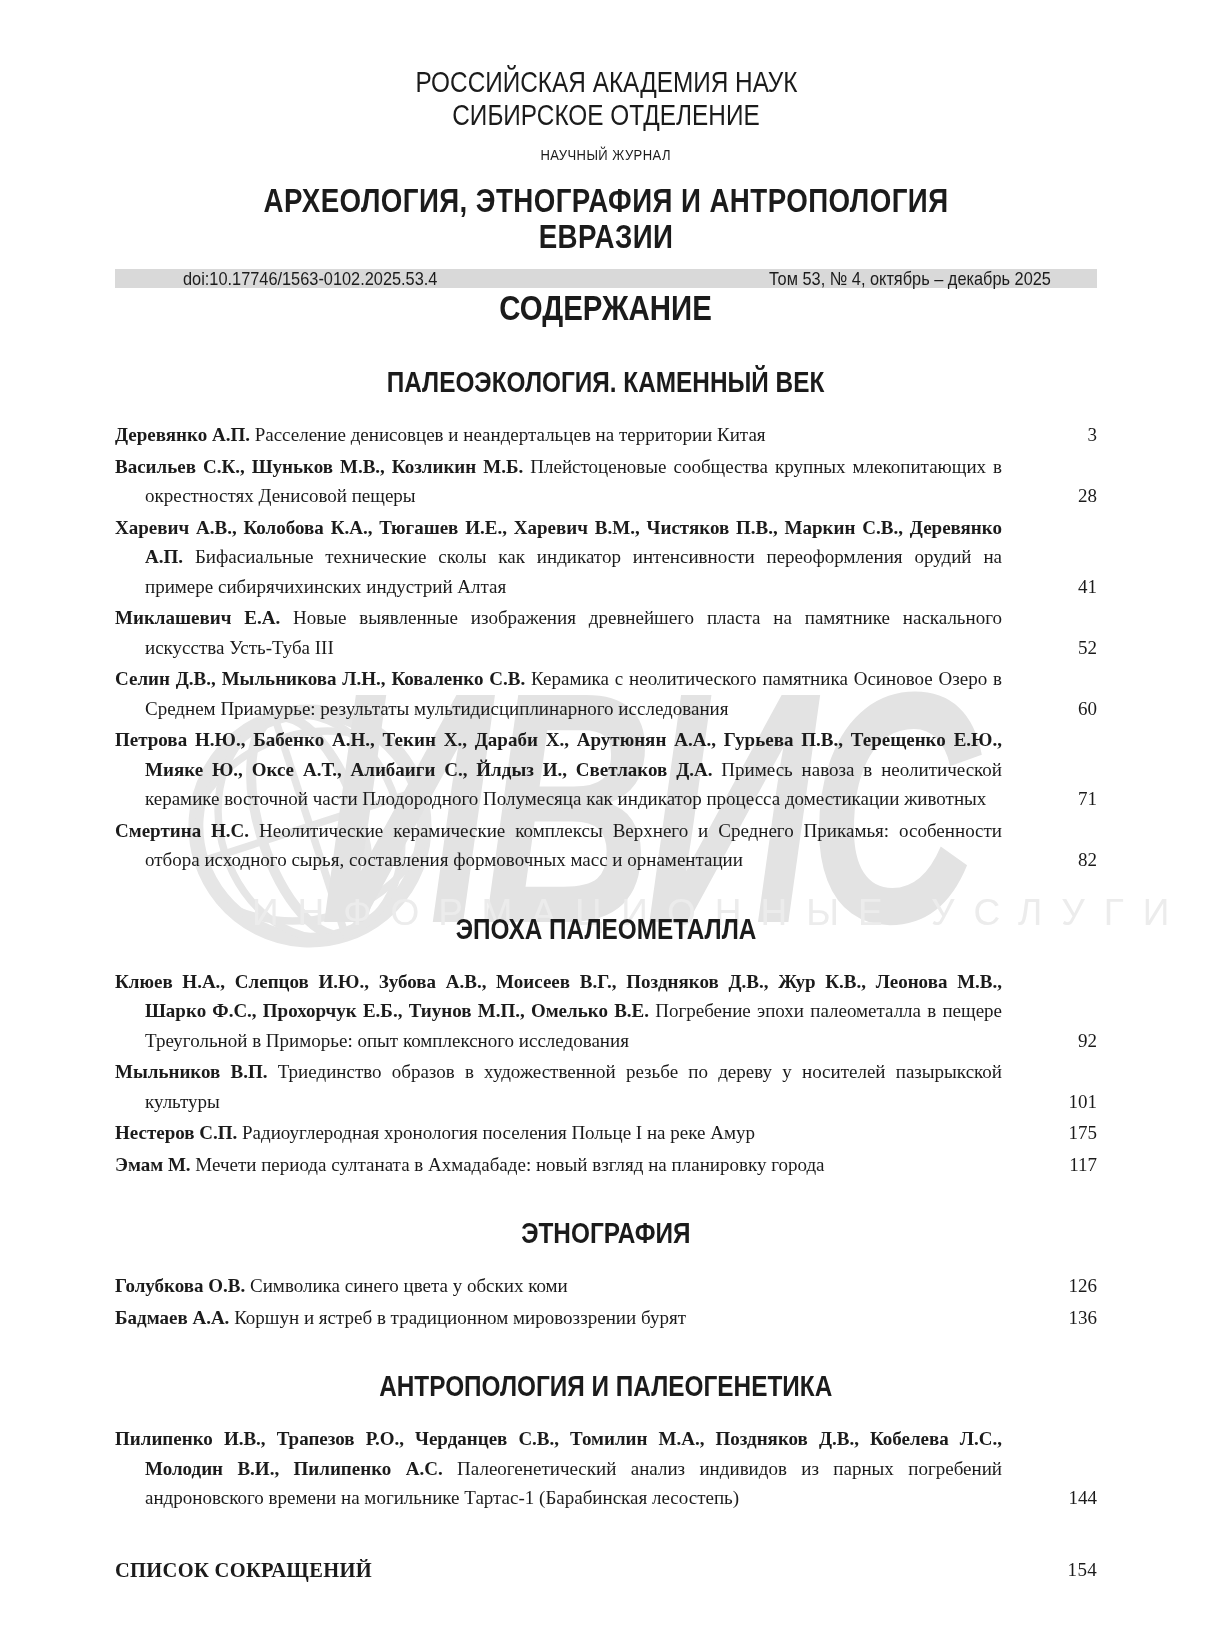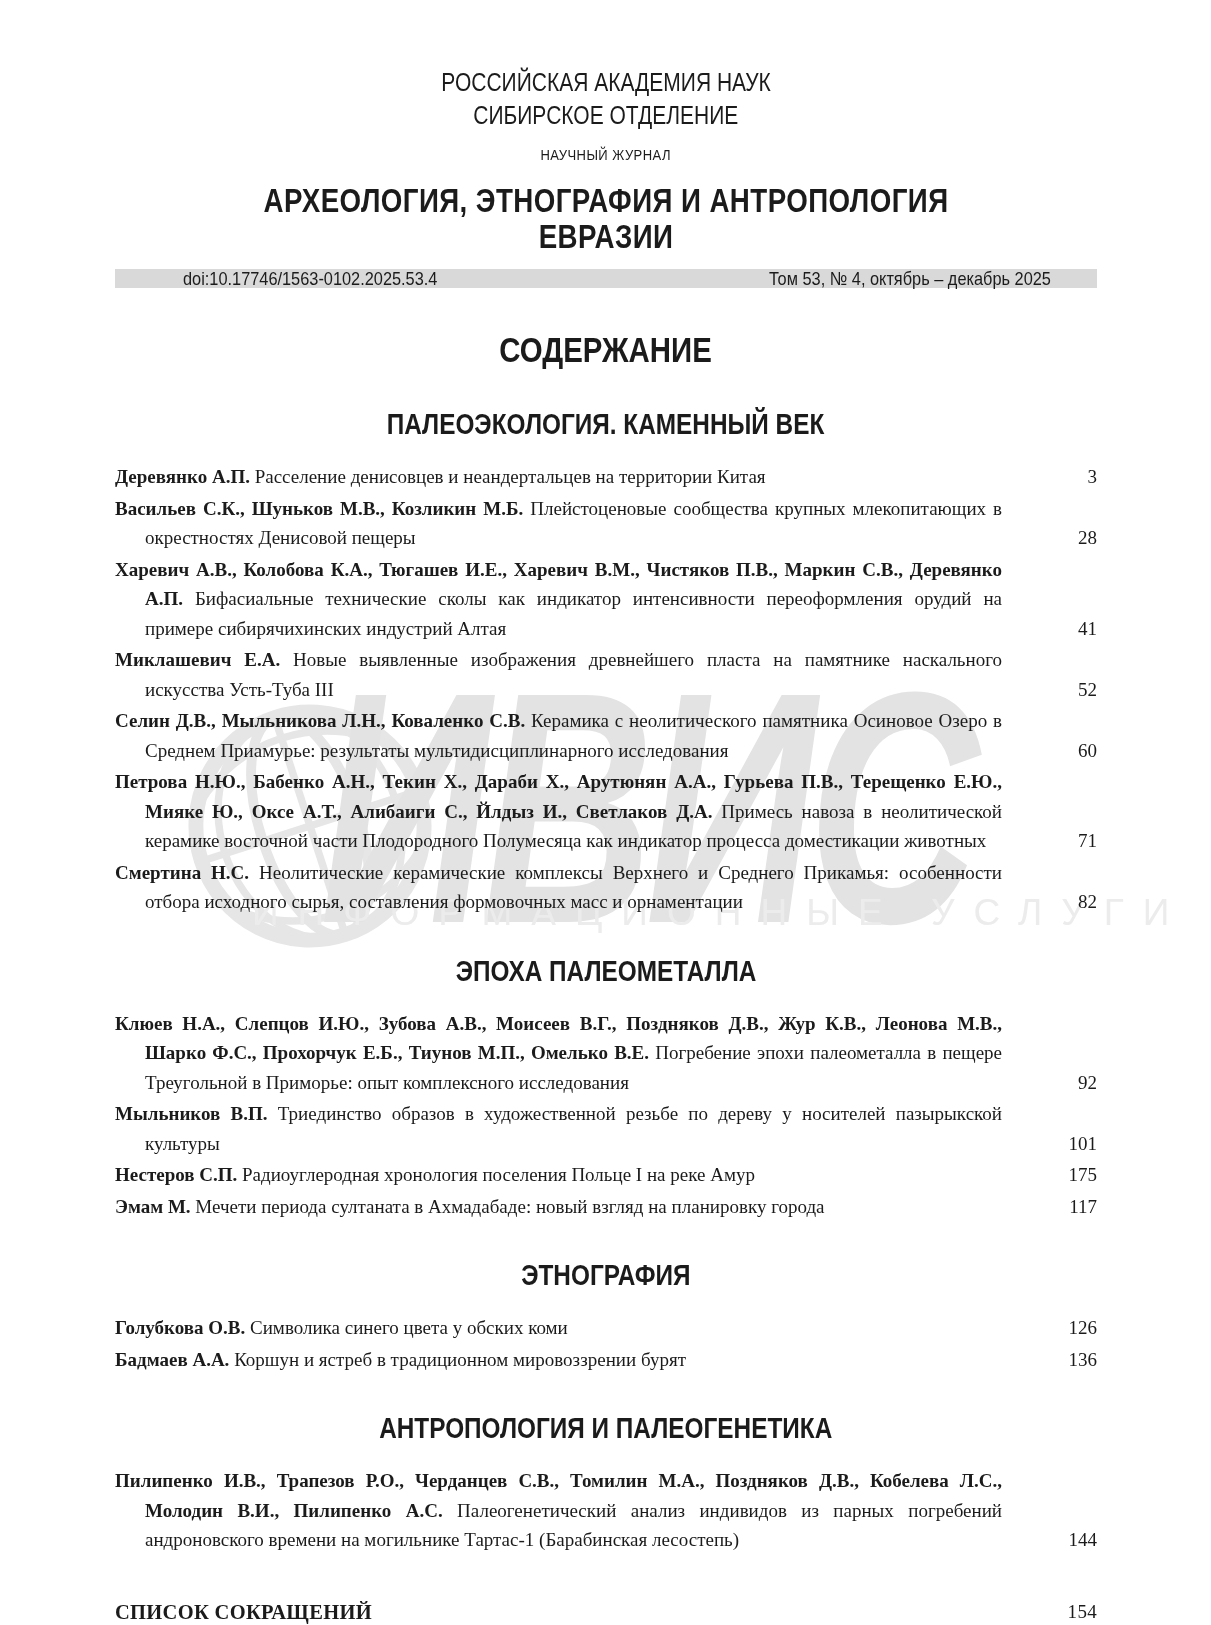--- a/index.html
+++ b/index.html
@@ -31,33 +31,33 @@
     font-family:"Liberation Sans",sans-serif;
     font-size:37px;letter-spacing:19px;
     color:#ececec;white-space:nowrap;
   }
 
   
   .content{position:relative;z-index:1;margin:0 114px 0 115px;}
 
   .cond{display:inline-block;transform:scaleX(0.84);transform-origin:center;}
   header{text-align:center;font-family:"Liberation Sans",sans-serif;}
-  .org{font-size:25px;line-height:33px;margin-top:0;}
+  .org{font-size:29px;line-height:33px;margin-top:0;}
   .hdr-top{padding-top:66px;}
   .jtype{font-size:15.5px;line-height:16px;margin-top:15px;letter-spacing:.5px;}
   .jtitle{font-size:33px;line-height:36px;margin-top:20px;font-weight:bold;letter-spacing:.5px;}
   .issue-bar{
     margin-top:14px;height:19px;background:var(--bar-bg);
     display:flex;justify-content:space-between;align-items:center;
     padding:0 46px 0 68px;font-size:19px;
   }
   .issue-bar .cond-l{display:inline-block;transform:scaleX(0.86);transform-origin:left center;}
   .issue-bar .cond-r{display:inline-block;transform:scaleX(0.86);transform-origin:right center;}
 
-  .toc-title{text-align:center;margin-top:42px;font-family:"Liberation Sans",sans-serif;
+  .toc-title{text-align:center;font-family:"Liberation Sans",sans-serif;
     font-size:35px;font-weight:bold;}
 
   .section-heading{text-align:center;margin:38px 0 21px;
     font-family:"Liberation Sans",sans-serif;font-size:29px;font-weight:bold;}
 
   .entry{
     position:relative;
     padding:0 95px 0 30px;text-indent:-30px;
     text-align:justify;
     font-size:19px;line-height:29.5px;

